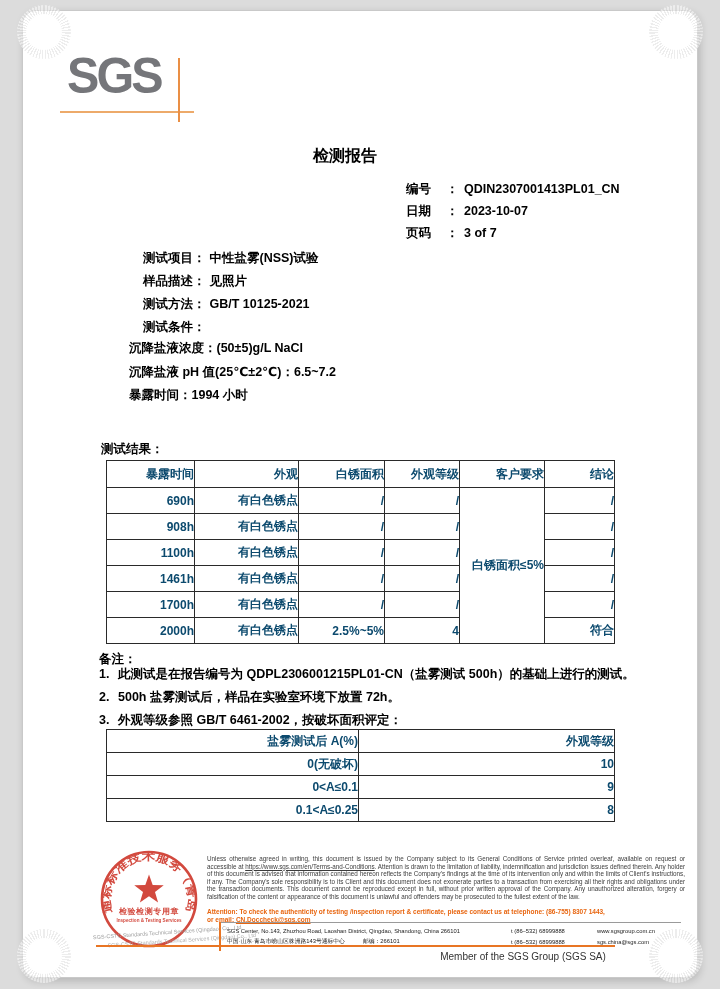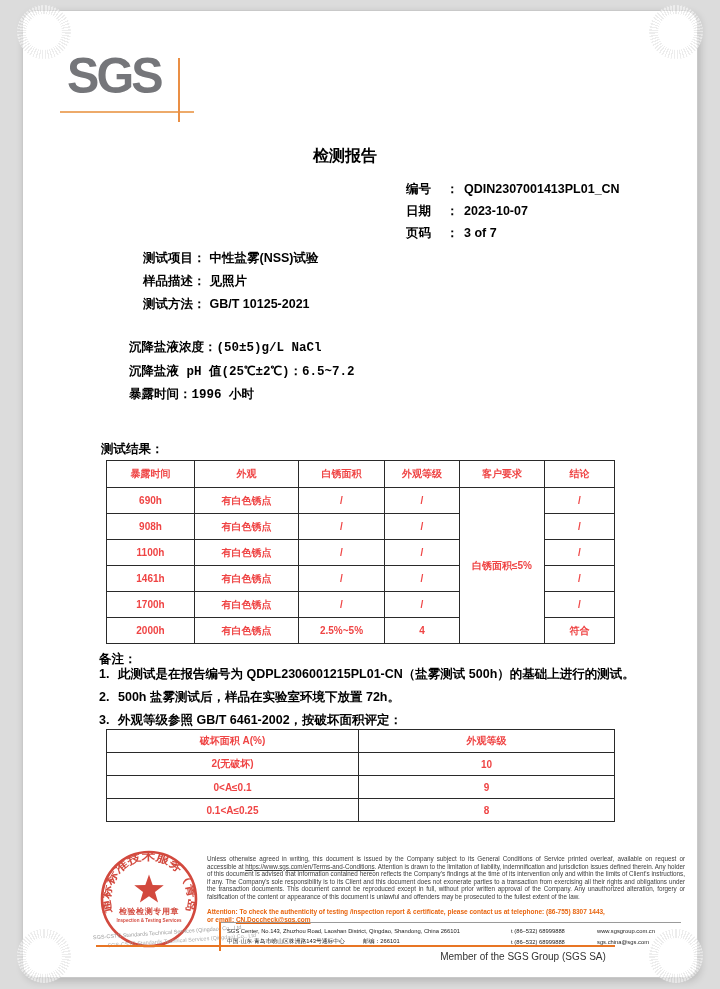--- a/index.html
+++ b/index.html
@@ -27,27 +27,27 @@
   .meta-row { display:flex; height:22px; align-items:center; }
   .meta-label { width:40px; font-weight:bold; }
   .meta-colon { width:18px; font-weight:bold; }
   .meta-value { font-weight:bold; white-space:nowrap; }
 
   .info { position:absolute; left:78px; top:236px; font-size:12.5px; font-weight:bold; color:#000;margin-left:42px; }
   .info-row { height:23px; line-height:23px; white-space:nowrap; }
   .info-label { margin-right:4px; }
 
   .conditions { position:absolute; left:106px; top:326px; font-size:12.5px; font-weight:bold; color:#000; }
-  .cond-row { height:23.5px; line-height:23.5px; white-space:nowrap;font-family:Liberation Mono, monospace; }
+  .cond-row { height:23.5px; line-height:23.5px; white-space:nowrap; }
 
   .results-label { position:absolute; left:78px; top:430px; font-size:12.5px; font-weight:bold; color:#000; }
 
   table { border-collapse:collapse; table-layout:fixed; }
-  th,td { border:1px solid #2a2a2a; text-align:center; vertical-align:middle;
-          font-size:10px; color:#ef4444; overflow:hidden; }
+  th,td { border:1px solid #2a2a2a; text-align:right; vertical-align:middle;
+          font-size:12px; color:#0c4a6e; overflow:hidden; }
   th { font-weight:bold; }
   td { font-weight:bold; }
 
   .results { position:absolute; left:83px; top:449px; width:508px; }
   .results th { height:27px; } .results td { height:26px; }
 
   .notes-label { position:absolute; left:76px; top:640px; font-size:12.5px; font-weight:bold; }
   .notes { position:absolute; left:76px; top:652px; font-size:12.5px; font-weight:bold; }
   .note-row { display:flex; height:23px; line-height:23px; white-space:nowrap; }
   .note-num { width:19px; }
@@ -116,26 +116,29 @@
   <div class="info">
     <div class="info-row">
       <span class="info-label">测试项目：</span><span>中性盐雾(NSS)试验</span>
     </div>
     <div class="info-row">
       <span class="info-label">样品描述：</span><span>见照片</span>
     </div>
     <div class="info-row">
       <span class="info-label">测试方法：</span><span>GB/T 10125-2021</span>
     </div>
+    <div class="info-row">
+      <span class="info-label">测试条件：</span><span></span>
+    </div>
   </div>
 
   <div class="conditions">
     <div class="cond-row">沉降盐液浓度：(50±5)g/L NaCl</div>
     <div class="cond-row">沉降盐液 pH 值(25℃±2℃)：6.5~7.2</div>
-    <div class="cond-row">暴露时间：1996 小时</div>
+    <div class="cond-row">暴露时间：1994 小时</div>
   </div>
 
   <div class="results-label">测试结果：</div>
 
   <table class="results">
     <colgroup>
         <col style="width:88px">
         <col style="width:104px">
         <col style="width:86px">
         <col style="width:75px">
@@ -215,27 +218,27 @@
     </div>
   </div>
 
   <table class="grades">
     <colgroup>
         <col style="width:252px">
         <col style="width:256px">
       </colgroup>
     <thead>
       <tr>
-        <th>破坏面积 A(%)</th>
+        <th>盐雾测试后 A(%)</th>
         <th>外观等级</th>
       </tr>
     </thead>
     <tbody>
       <tr>
-        <td>2(无破坏)</td>
+        <td>0(无破坏)</td>
         <td>10</td>
       </tr>
       <tr>
         <td>0&lt;A≤0.1</td>
         <td>9</td>
       </tr>
       <tr>
         <td>0.1&lt;A≤0.25</td>
         <td>8</td>
       </tr>

